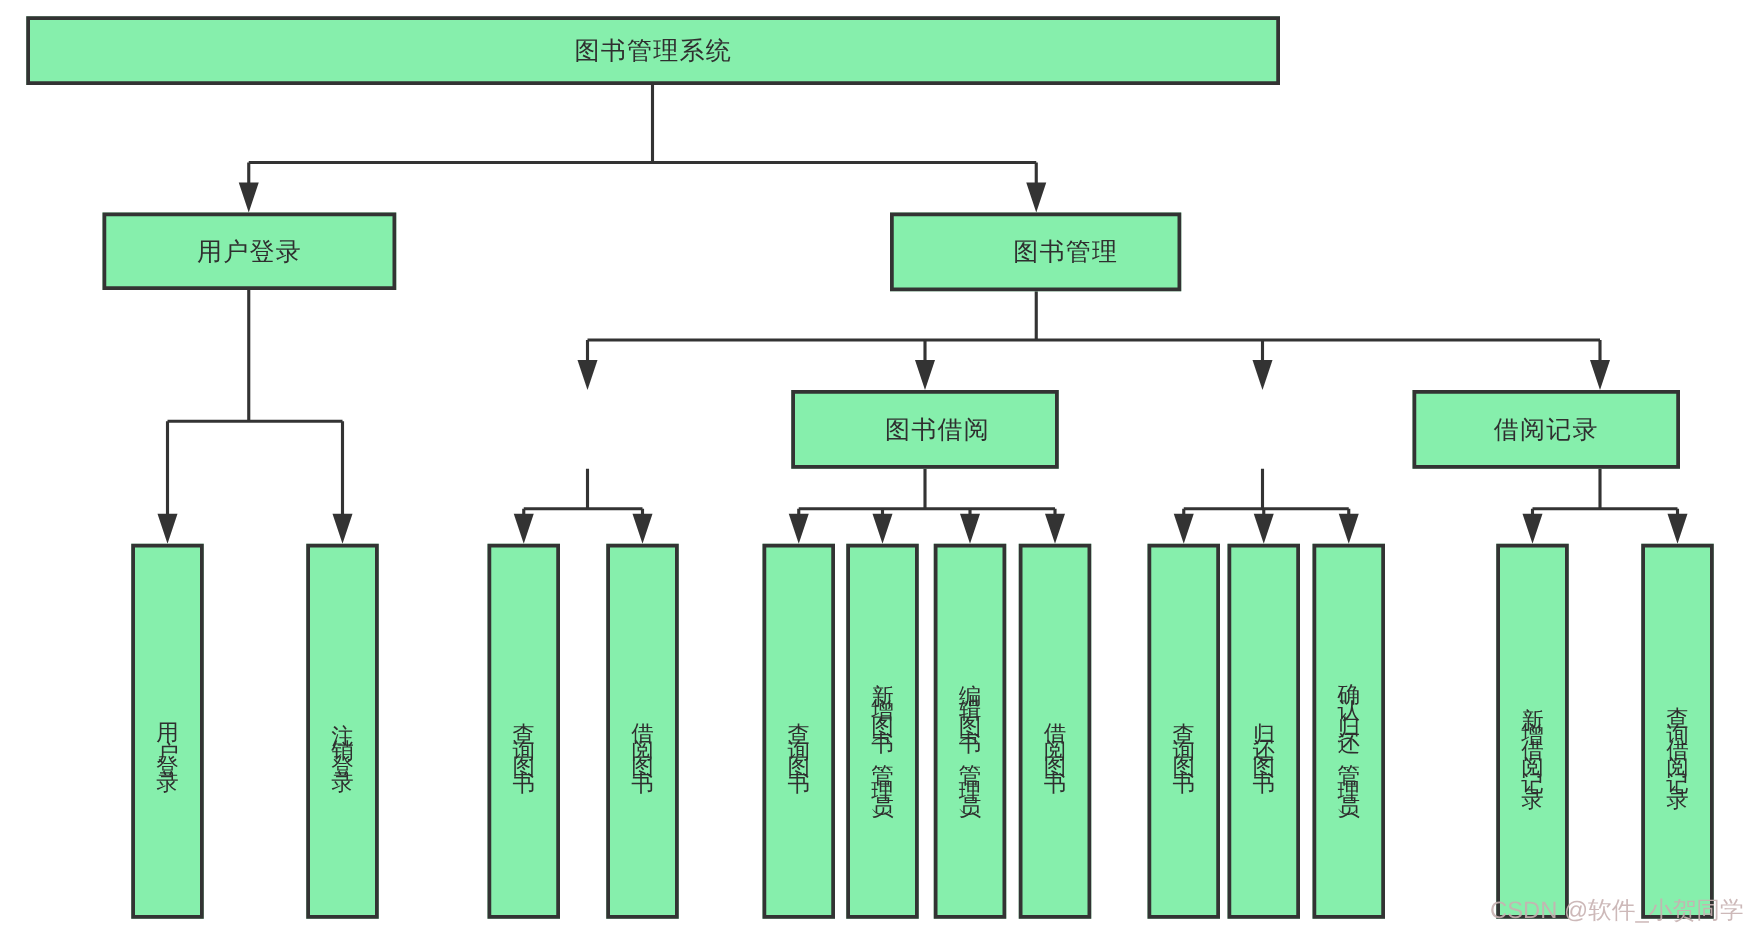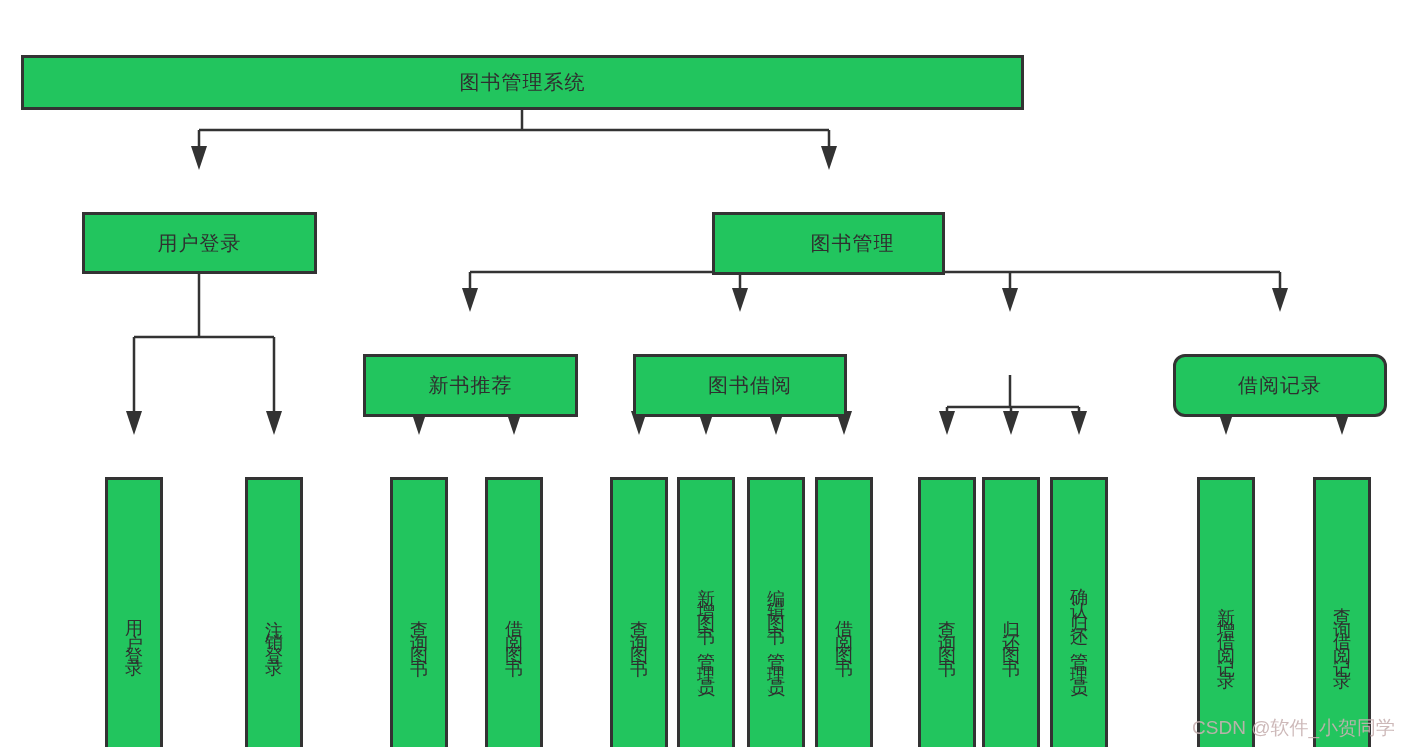--- a/index.html
+++ b/index.html
@@ -17,47 +17,46 @@
   }
   #connector-svg {
     position: absolute;
     left: 0; top: 0;
     width: 1405px; height: 747px;
   }
   .box {
     position: absolute;
     box-sizing: border-box;
     border: 3px solid #333333;
-    background: #22c55e;
+    background: #86efac;
     display: flex;
     align-items: center;
     justify-content: center;
     color: #2f2f2f;
-    margin-top: 42px;
   }
   .hbox { font-size: 20px; letter-spacing: 1px; }
   .vbox {
     writing-mode: vertical-rl;
     text-orientation: mixed;
     font-size: 18px;
     letter-spacing: 13px;
     line-height: 1;
     padding-top: 10px;
   }
   
   .root { left: 21px;  top: 13px;  width: 1003px; height: 55px; }
   
   .l1-user { left: 82px;  top: 170px; width: 235px; height: 62px; }
   .l1-book { left: 712px; top: 170px; width: 233px; height: 63px; padding-left: 48px; }
   
   .l2 { top: 312px; height: 63px; }
   .l2-0 { left: 363px;  width: 215px; }
   .l2-1 { left: 633px;  width: 214px; padding-left: 20px; }
   .l2-2 { left: 903px;  width: 215px; }
-  .l2-3 { left: 1173px; width: 214px; border-radius: 12px; }
+  .l2-3 { left: 1130px; width: 214px; }
   
   .leaf { top: 435px; width: 58px; height: 300px; }
   .lf0  { left: 105px; }
   .lf1  { left: 245px; }
   .lf2  { left: 390px; }
   .lf3  { left: 485px; }
   .lf4  { left: 610px; }
   .lf5  { left: 677px; }
   .lf6  { left: 747px; }
   .lf7  { left: 815px; }
@@ -134,21 +133,20 @@
         <use href="#ah" x="1226" y="435"></use>
       <use href="#ah" x="1342" y="435"></use>
     </g>
   </svg>
 
   <div class="box hbox root">图书管理系统</div>
 
   <div class="box hbox l1-user">用户登录</div>
   <div class="box hbox l1-book">图书管理</div>
 
-  <div class="box hbox l2 l2-0">新书推荐</div>
   <div class="box hbox l2 l2-1">图书借阅</div>
   <div class="box hbox l2 l2-3">借阅记录</div>
 
   <div class="box vbox leaf lf0">用户登录</div>
   <div class="box vbox leaf lf1">注销登录</div>
   <div class="box vbox leaf lf2">查询图书</div>
   <div class="box vbox leaf lf3">借阅图书</div>
   <div class="box vbox leaf lf4">查询图书</div>
   <div class="box vbox leaf lf5">新增图书（管理员）</div>
   <div class="box vbox leaf lf6">编辑图书（管理员）</div>

